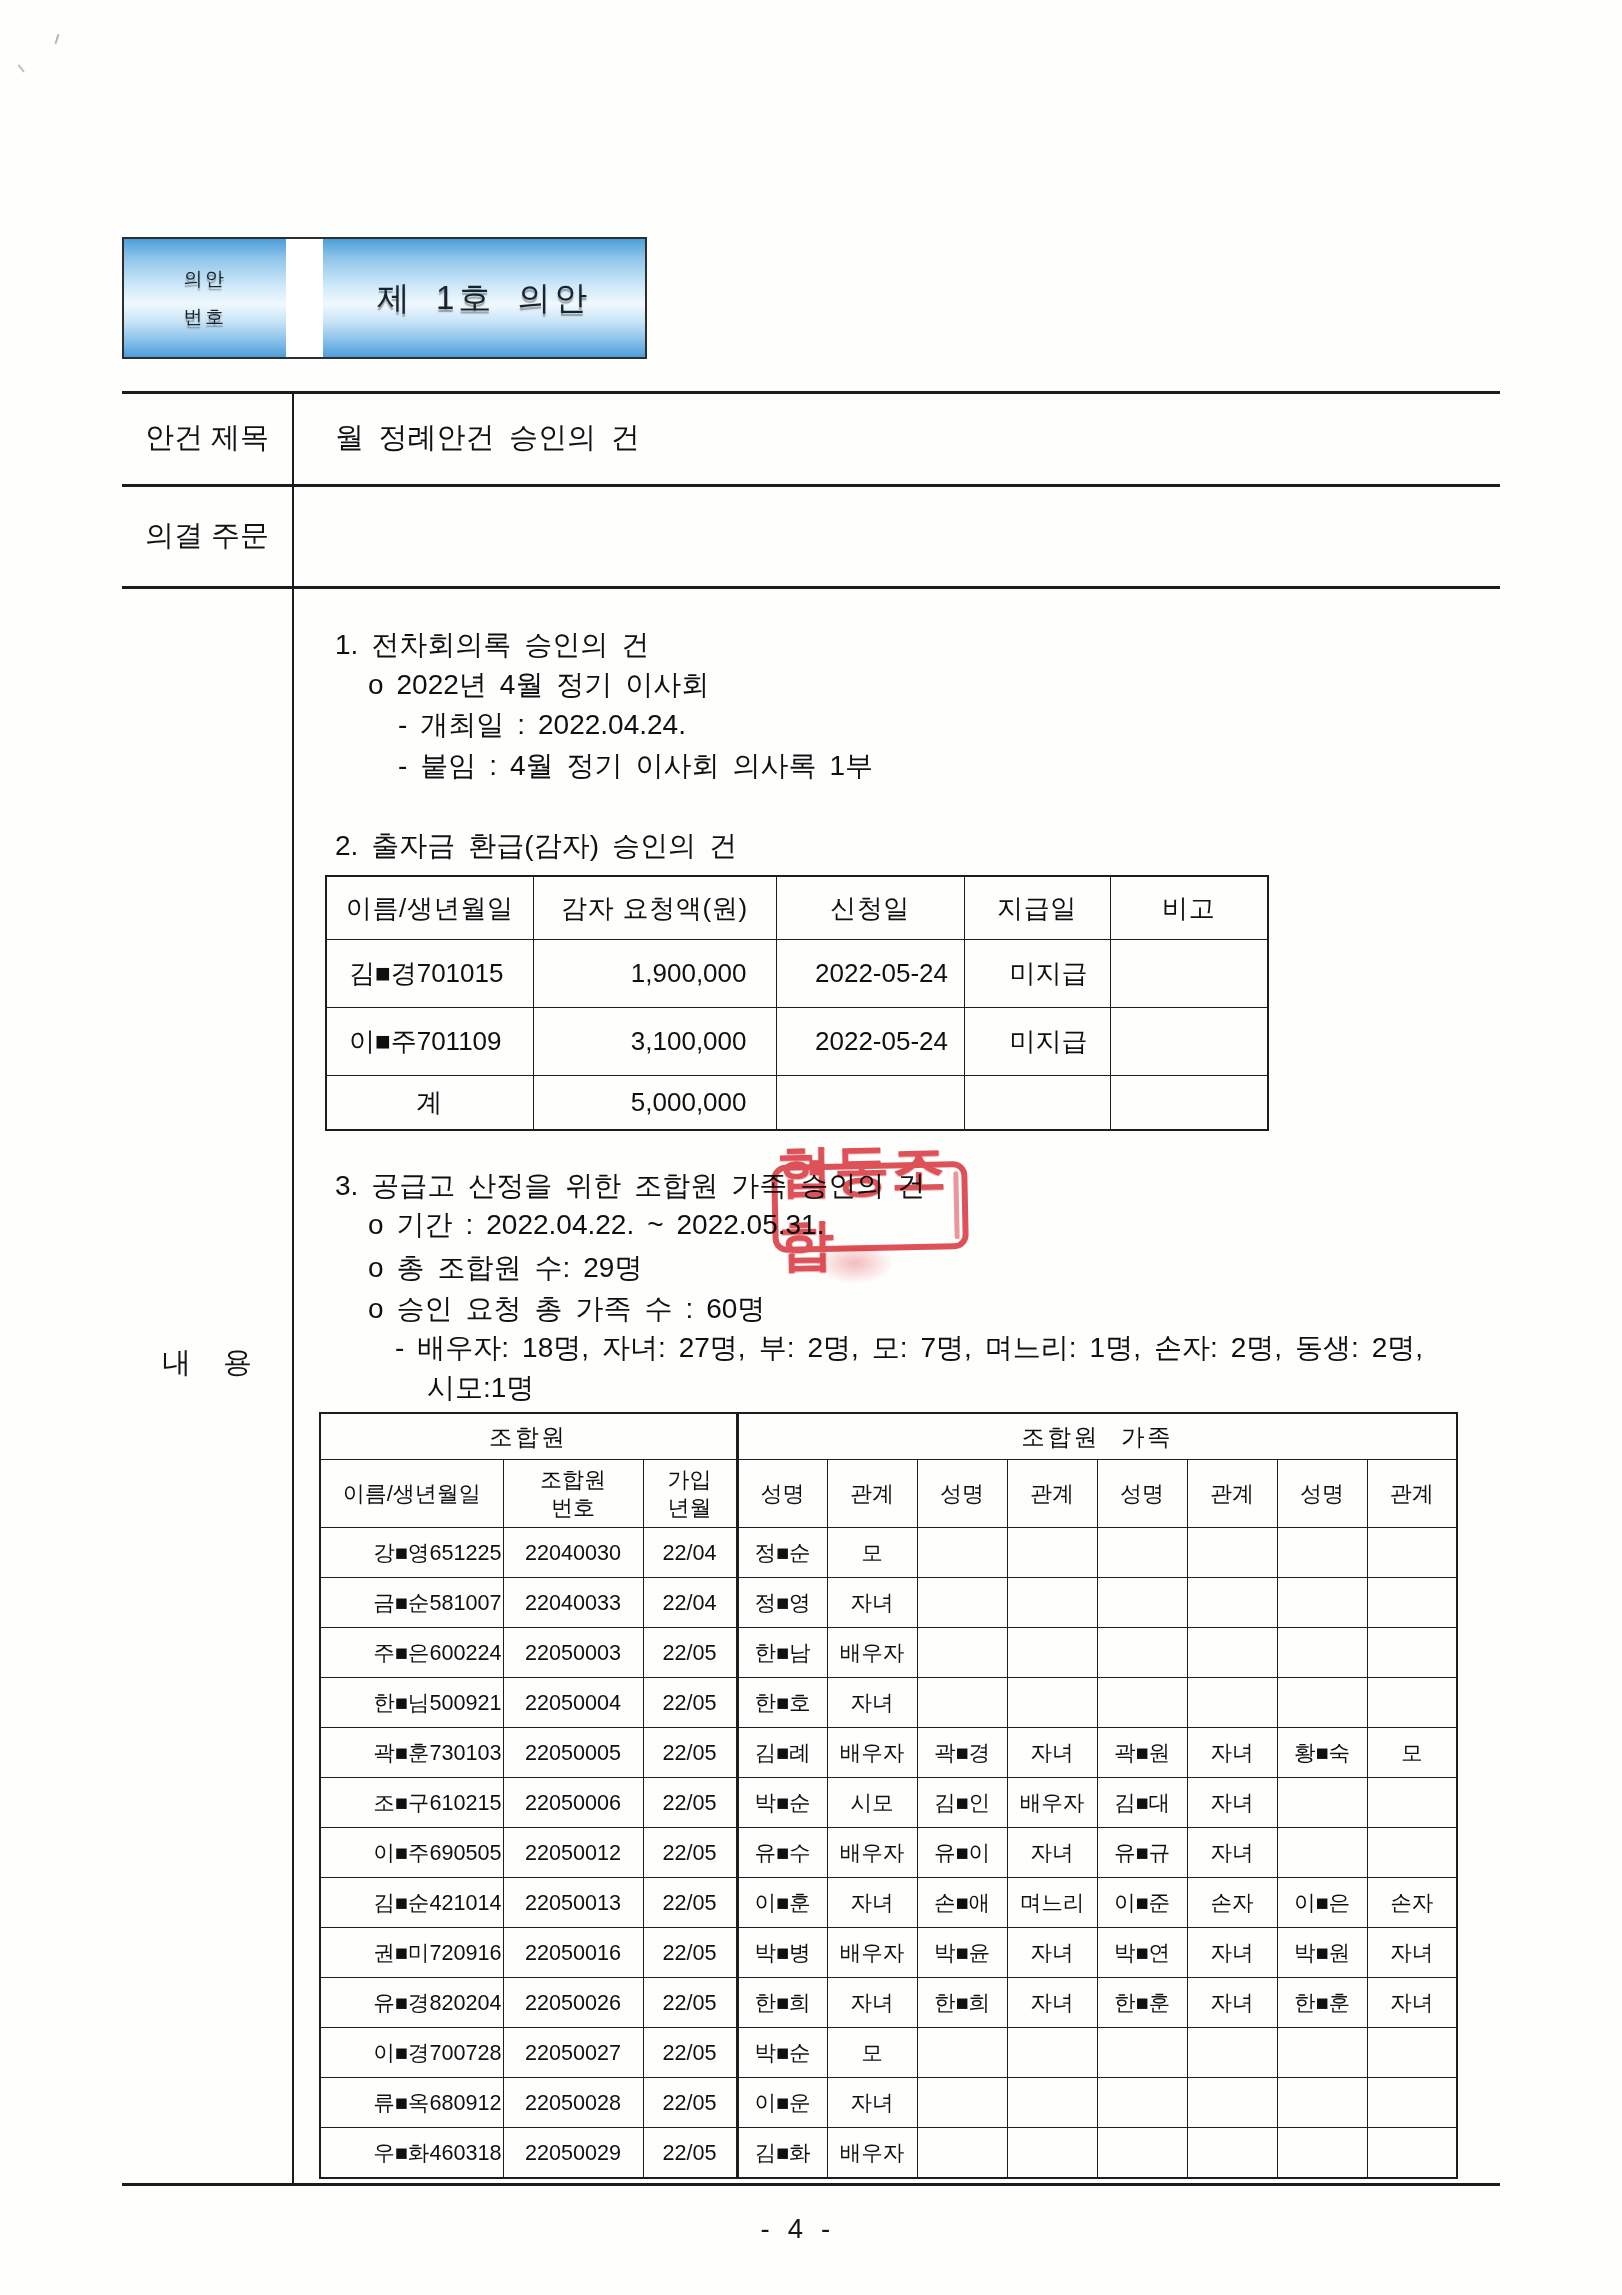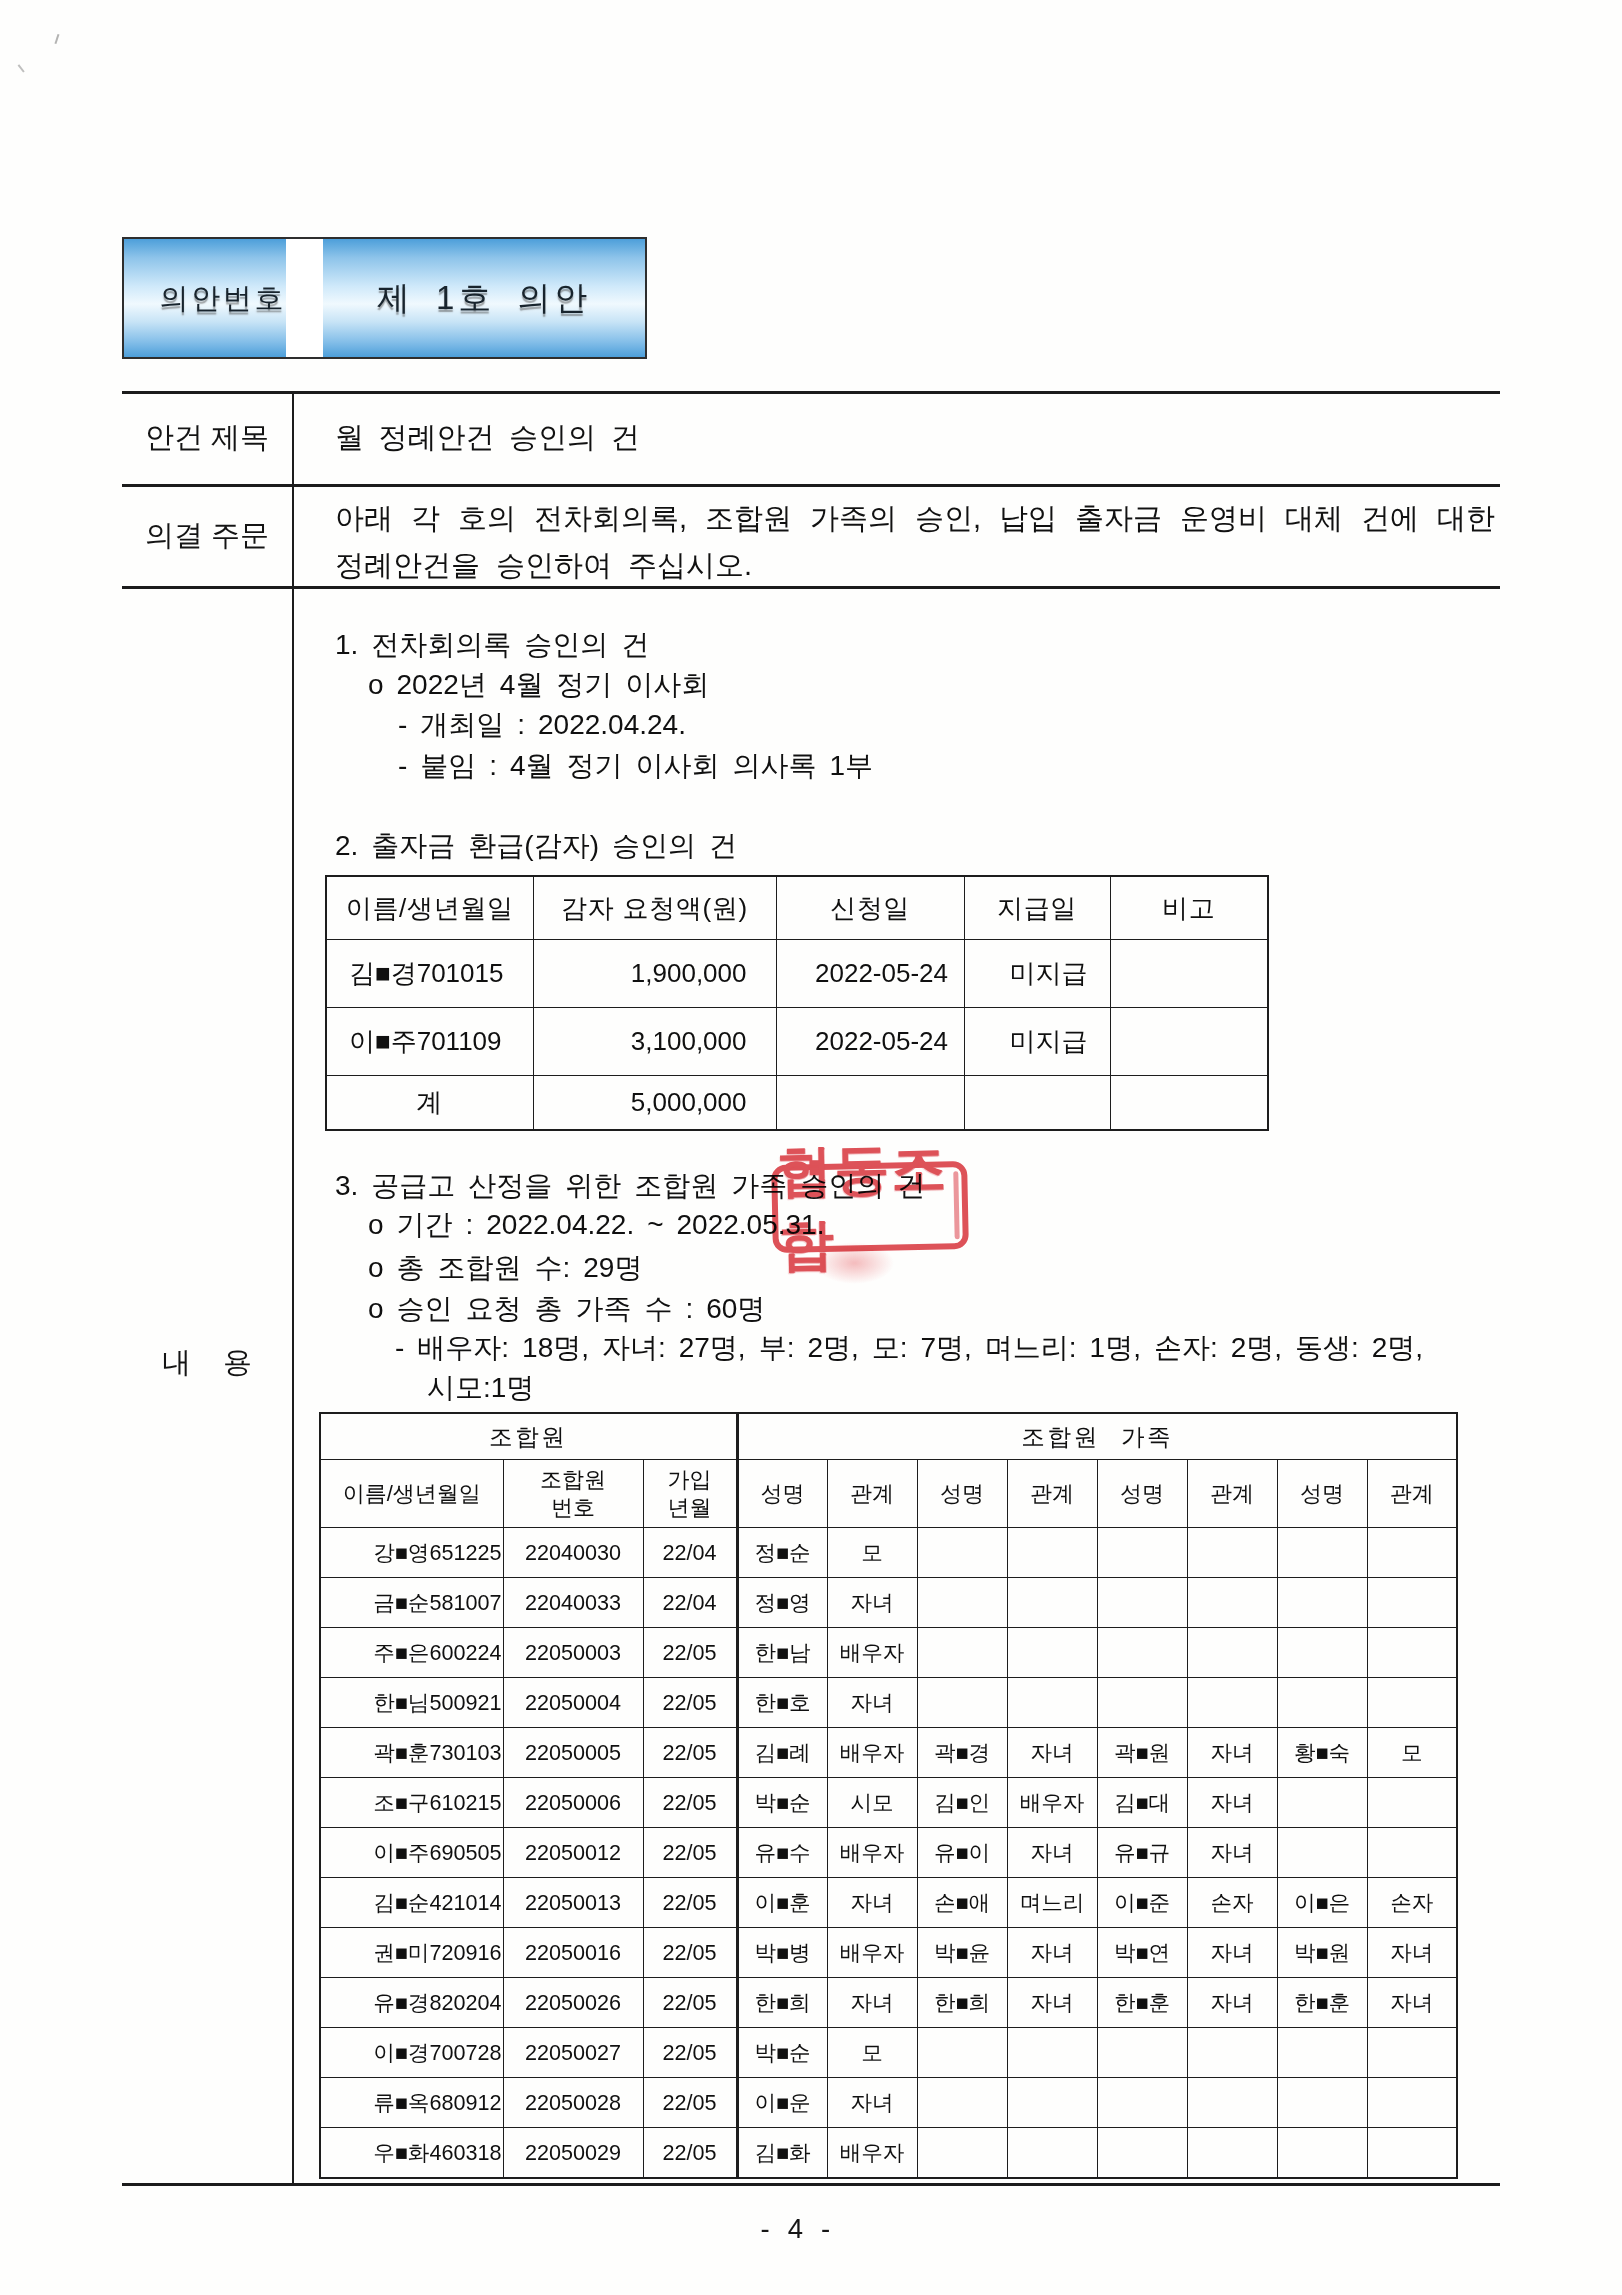--- a/index.html
+++ b/index.html
@@ -14,22 +14,22 @@
   .a2{left:19.6px;top:64px;width:2px;height:8.5px;transform:rotate(-38deg);opacity:.55;}
 
   
   .agenda-box{
     position:absolute;left:122px;top:237px;width:525px;height:122px;
     border:2px solid #2e2e2e;box-sizing:border-box;
     background:linear-gradient(180deg,#4d9fda 0%,#8ec4ea 16%,#cfe9fa 40%,#f0f9fe 55%,#c8e4f6 70%,#85bfe9 87%,#4d9fda 100%);
     display:flex;align-items:stretch;
   }
   .agenda-no{
-    width:162px;display:flex;align-items:center;justify-content:flex-end;
-    font-size:29px;line-height:38px;color:#18242d;
+    width:162px;display:flex;flex-direction:column;align-items:center;justify-content:center;
+    font-size:19px;line-height:38px;color:#18242d;
     text-shadow:0 2.6px 1.3px rgba(70,70,70,.5);letter-spacing:2.6px;
   }
   .white-strip{width:37px;background:#ffffff;height:100%;}
   .agenda-value{
     flex:1;display:flex;align-items:center;justify-content:center;
     font-size:33px;color:#18242d;letter-spacing:3.9px;word-spacing:9.2px;
     text-shadow:0 2.6px 1.3px rgba(70,70,70,.5);
   }
 
   
@@ -117,21 +117,20 @@
   <div class="rule r1"></div>
   <div class="rule r2"></div>
   <div class="rule r3"></div>
   <div class="rule r4"></div>
   <div class="vrule"></div>
 
   <div class="row-label lbl-title">안건 제목</div>
   <div class="title-value">월 정례안건 승인의 건</div>
 
   <div class="row-label lbl-order">의결 주문</div>
-  <div class="order-value">아래 각 호의 전차회의록, 조합원 가족의 승인, 납입 출자금 운영비 대체 건에 대한 정례안건을 승인하여 주십시오.</div>
 
   <div class="row-label lbl-content">내    용</div>
 
   <div class="cline" style="left:335px;top:625px;">1. 전차회의록 승인의 건</div>
   <div class="cline" style="left:368px;top:665px;">o 2022년 4월 정기 이사회</div>
   <div class="cline" style="left:398px;top:705px;">- 개최일 : 2022.04.24.</div>
   <div class="cline" style="left:398px;top:746px;">- 붙임 : 4월 정기 이사회 의사록 1부</div>
 
   <div class="cline" style="left:335px;top:826px;">2. 출자금 환급(감자) 승인의 건</div>
 

